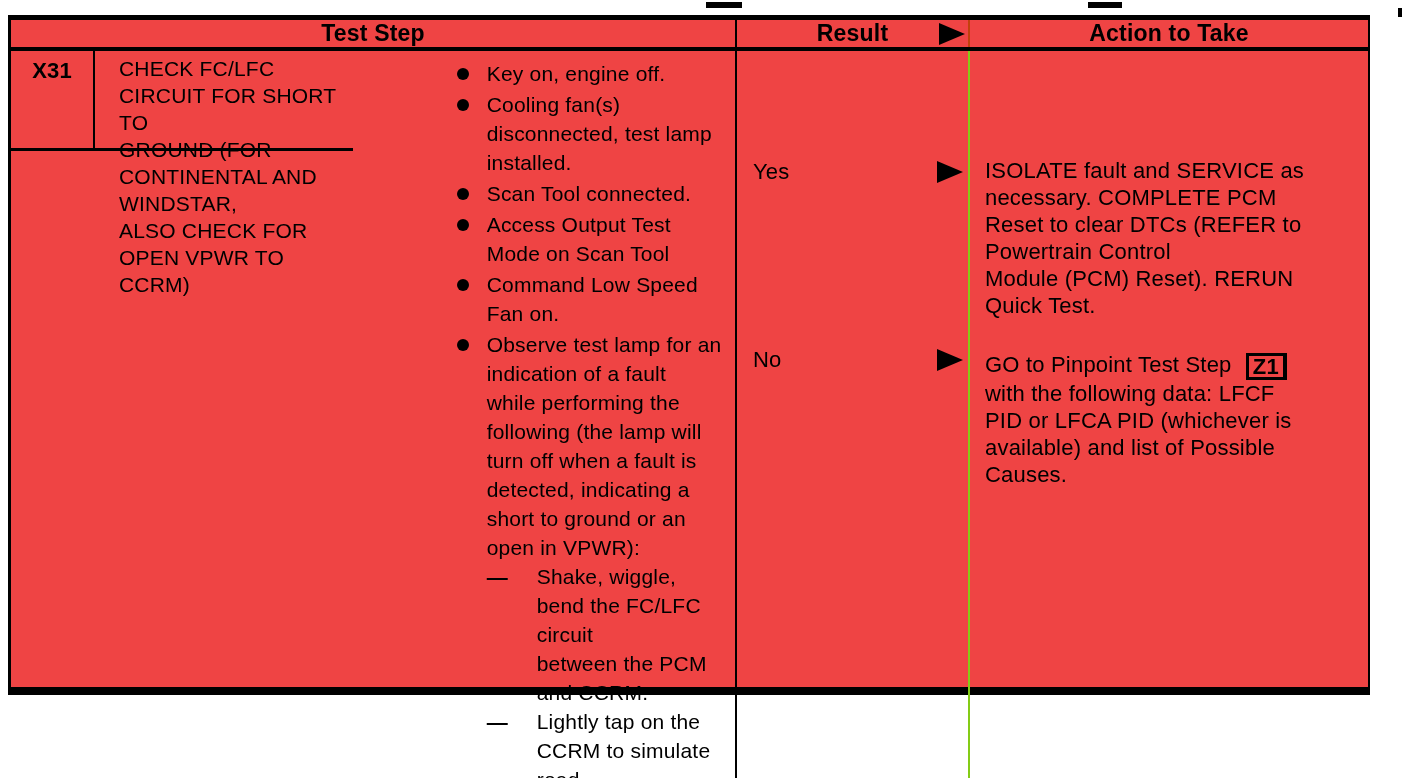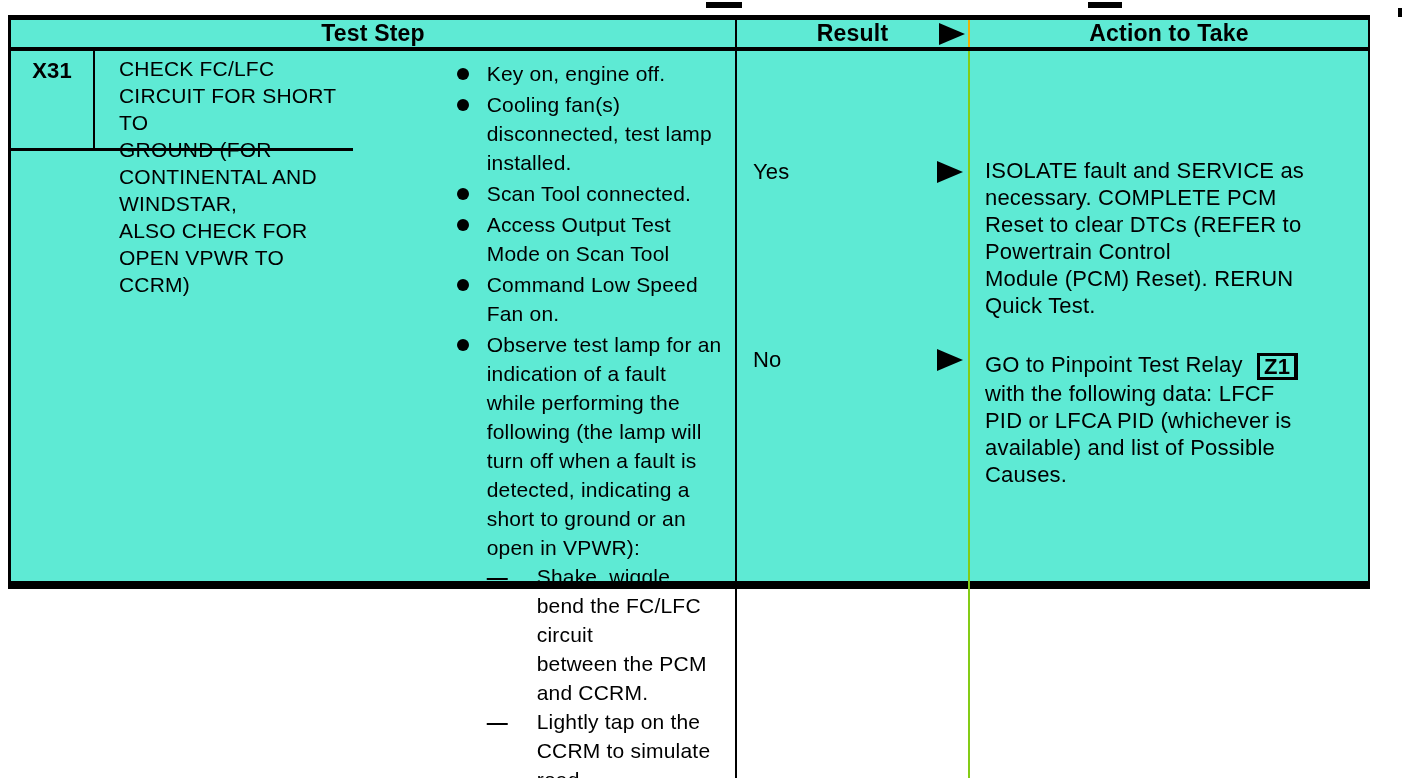--- a/index.html
+++ b/index.html
@@ -4,33 +4,33 @@
 <style>
   html,body{margin:0;padding:0;background:#fff;}
   .page{
     position:relative;width:1408px;height:778px;background:#ffffff;
     font-family:"Liberation Sans",sans-serif;color:#000;overflow:hidden;
     letter-spacing:0.2px;
   }
   .artifact{position:absolute;background:#000;}
 
   .doc-table{
-    position:absolute;left:8px;top:15px;width:1362px;height:574px;
-    box-sizing:border-box;background:#5eead4;
+    position:absolute;left:8px;top:15px;width:1362px;height:680px;
+    box-sizing:border-box;background:#ef4444;
     border-left:3px solid #000;border-right:2px solid #000;
     border-top:5px solid #000;border-bottom:8px solid #000;
     display:flex;flex-direction:column;
   }
 
   
   .header-row{display:flex;height:38px;box-sizing:border-box;border-bottom:4px solid #000;
     font-weight:bold;font-size:23px;}
   .hdr-cell{display:flex;align-items:center;justify-content:center;box-sizing:border-box;position:relative;}
   .hdr-test{width:726px;border-right:2px solid #000;}
-  .hdr-result{width:233px;border-right:2px solid #eab308;}
+  .hdr-result{width:233px;border-right:2px solid #c2410c;}
   .hdr-action{flex:1;}
   .tri{width:0;height:0;border-top:11px solid transparent;border-bottom:11px solid transparent;
     border-left:26px solid #000;}
   .hdr-result .tri{position:absolute;right:3px;top:50%;margin-top:-11px;}
 
   
   .body-row{flex:1;display:flex;box-sizing:border-box;}
   .col-test{width:726px;border-right:2px solid #000;box-sizing:border-box;display:flex;flex-direction:row;}
   .title-row{display:flex;height:100px;box-sizing:border-box;border-bottom:3px solid #000;}
   .step-id{width:84px;box-sizing:border-box;border-right:2px solid #000;
@@ -175,21 +175,21 @@
         </div>
       </div>
 
       <div class="col-action">
         <div class="action-entry yes">ISOLATE fault and SERVICE as
 necessary. COMPLETE PCM
 Reset to clear DTCs (REFER to
 Powertrain Control
 Module (PCM) Reset). RERUN
 Quick Test.</div>
-        <div class="action-entry no"><span>GO to Pinpoint Test Relay </span><span class="z-box">Z1</span><span>
+        <div class="action-entry no"><span>GO to Pinpoint Test Step </span><span class="z-box">Z1</span><span>
 with the following data: LFCF
 PID or LFCA PID (whichever is
 available) and list of Possible
 Causes.</span></div>
       </div>
 
     </div>
   </div>
 </div>
 

